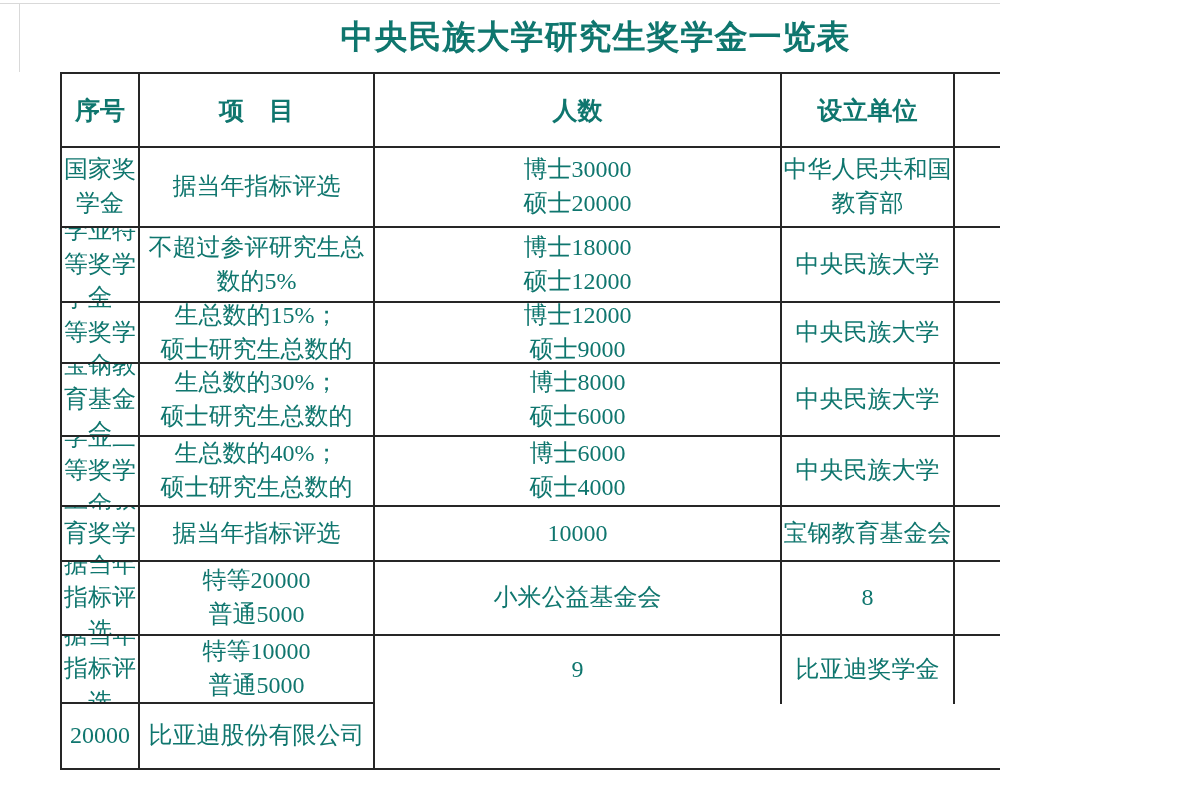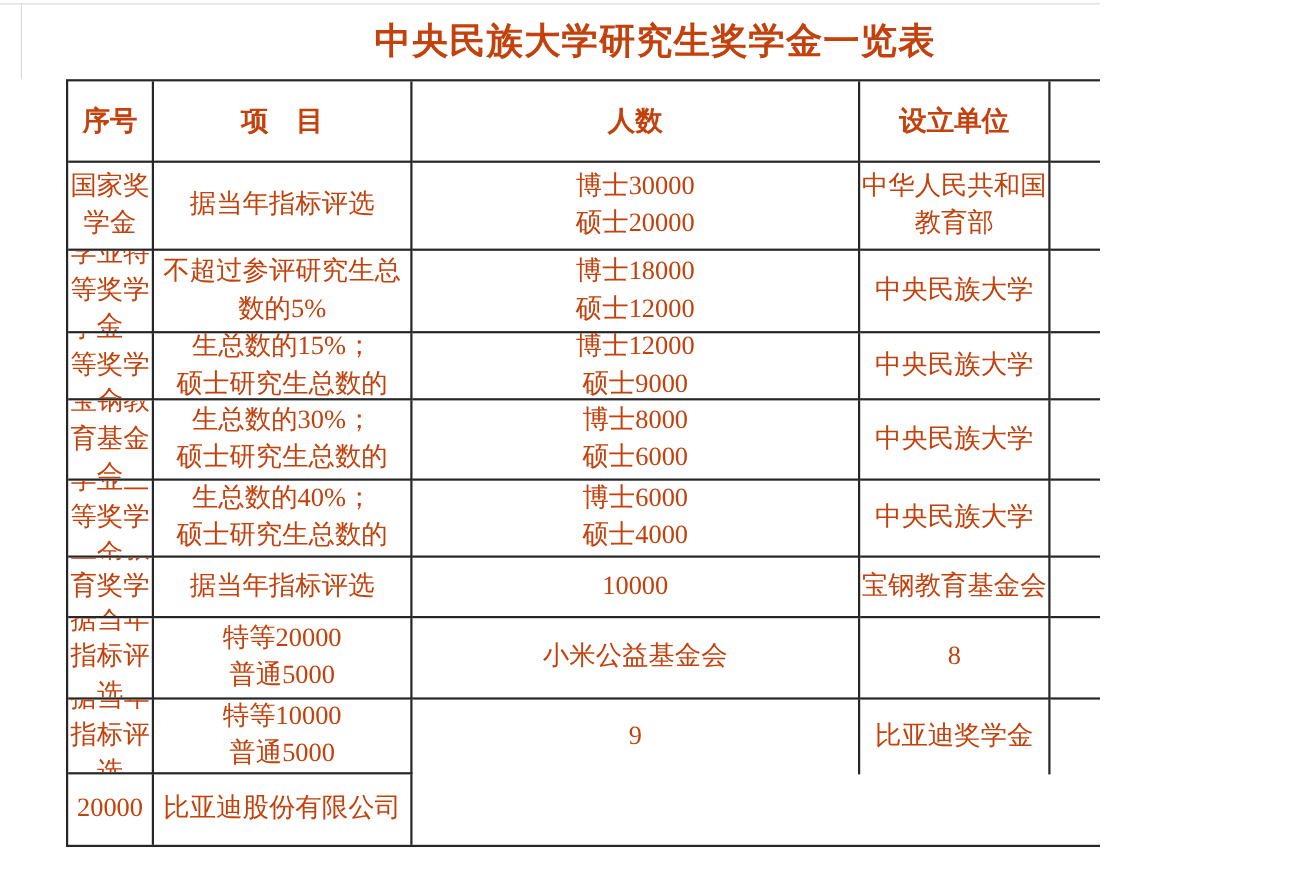--- a/index.html
+++ b/index.html
@@ -7,21 +7,21 @@
     padding: 0;
     background: #ffffff;
   }
   .screen {
     position: relative;
     width: 1000px;
     height: 791px;
     background: #ffffff;
     overflow: hidden;
     font-family: "Liberation Serif", "DejaVu Serif", serif;
-    color: #c2410c;
+    color: #0f766e;
   }
   
   .gl {
     position: absolute;
     background: #d9d9d9;
   }
   .gl-h { height: 1px; }
   .gl-v { width: 1px; }
   .gl-light { background: #e4e4e4; }
   

